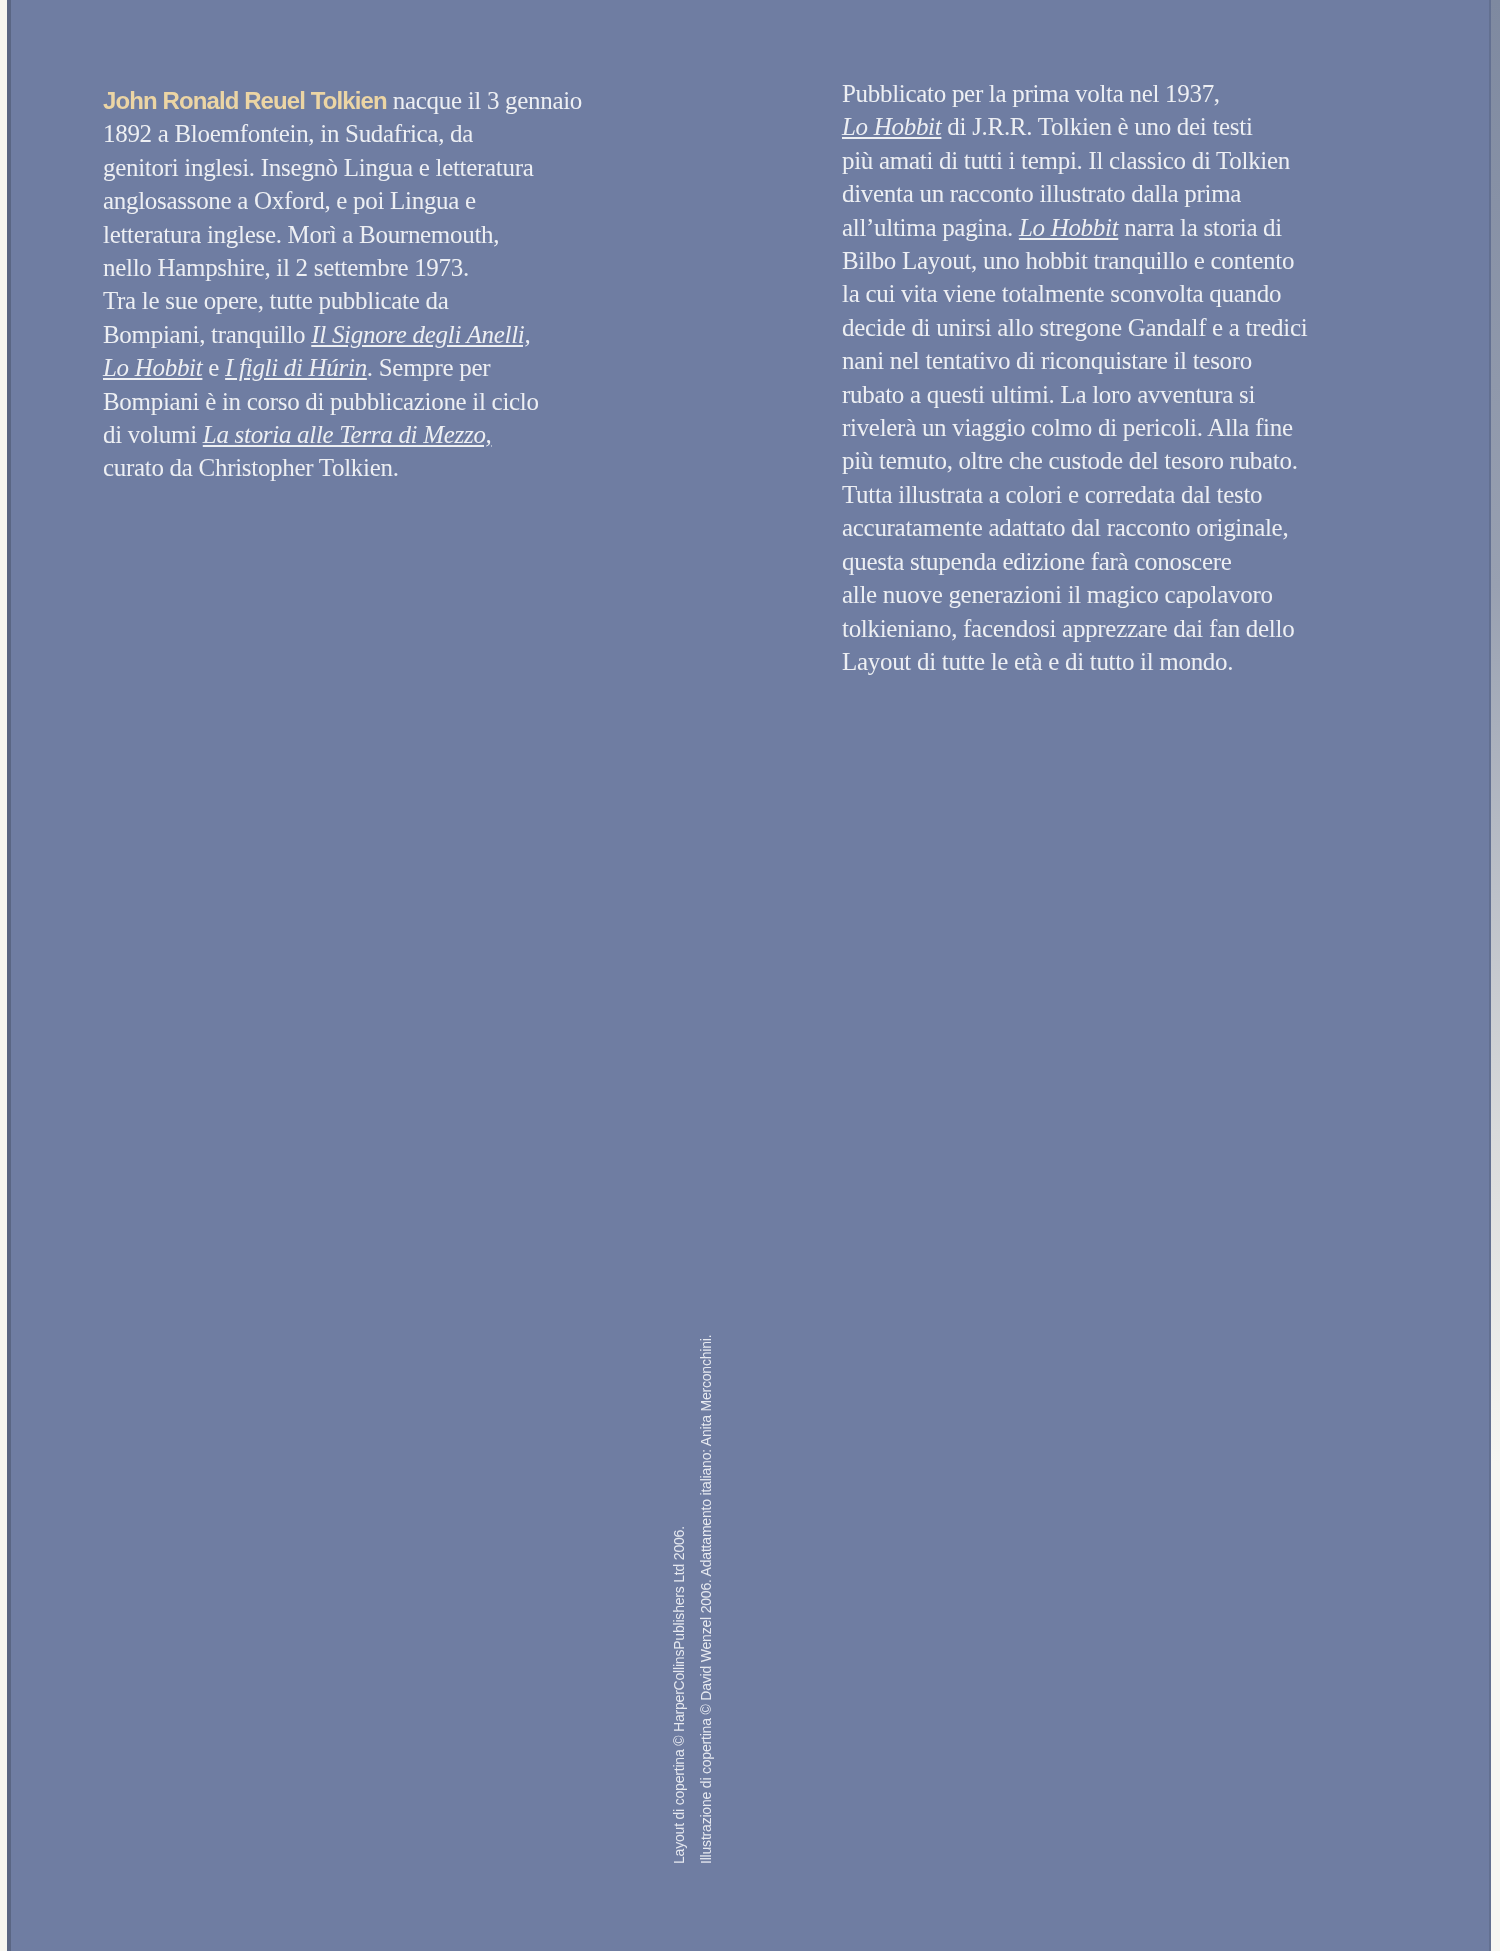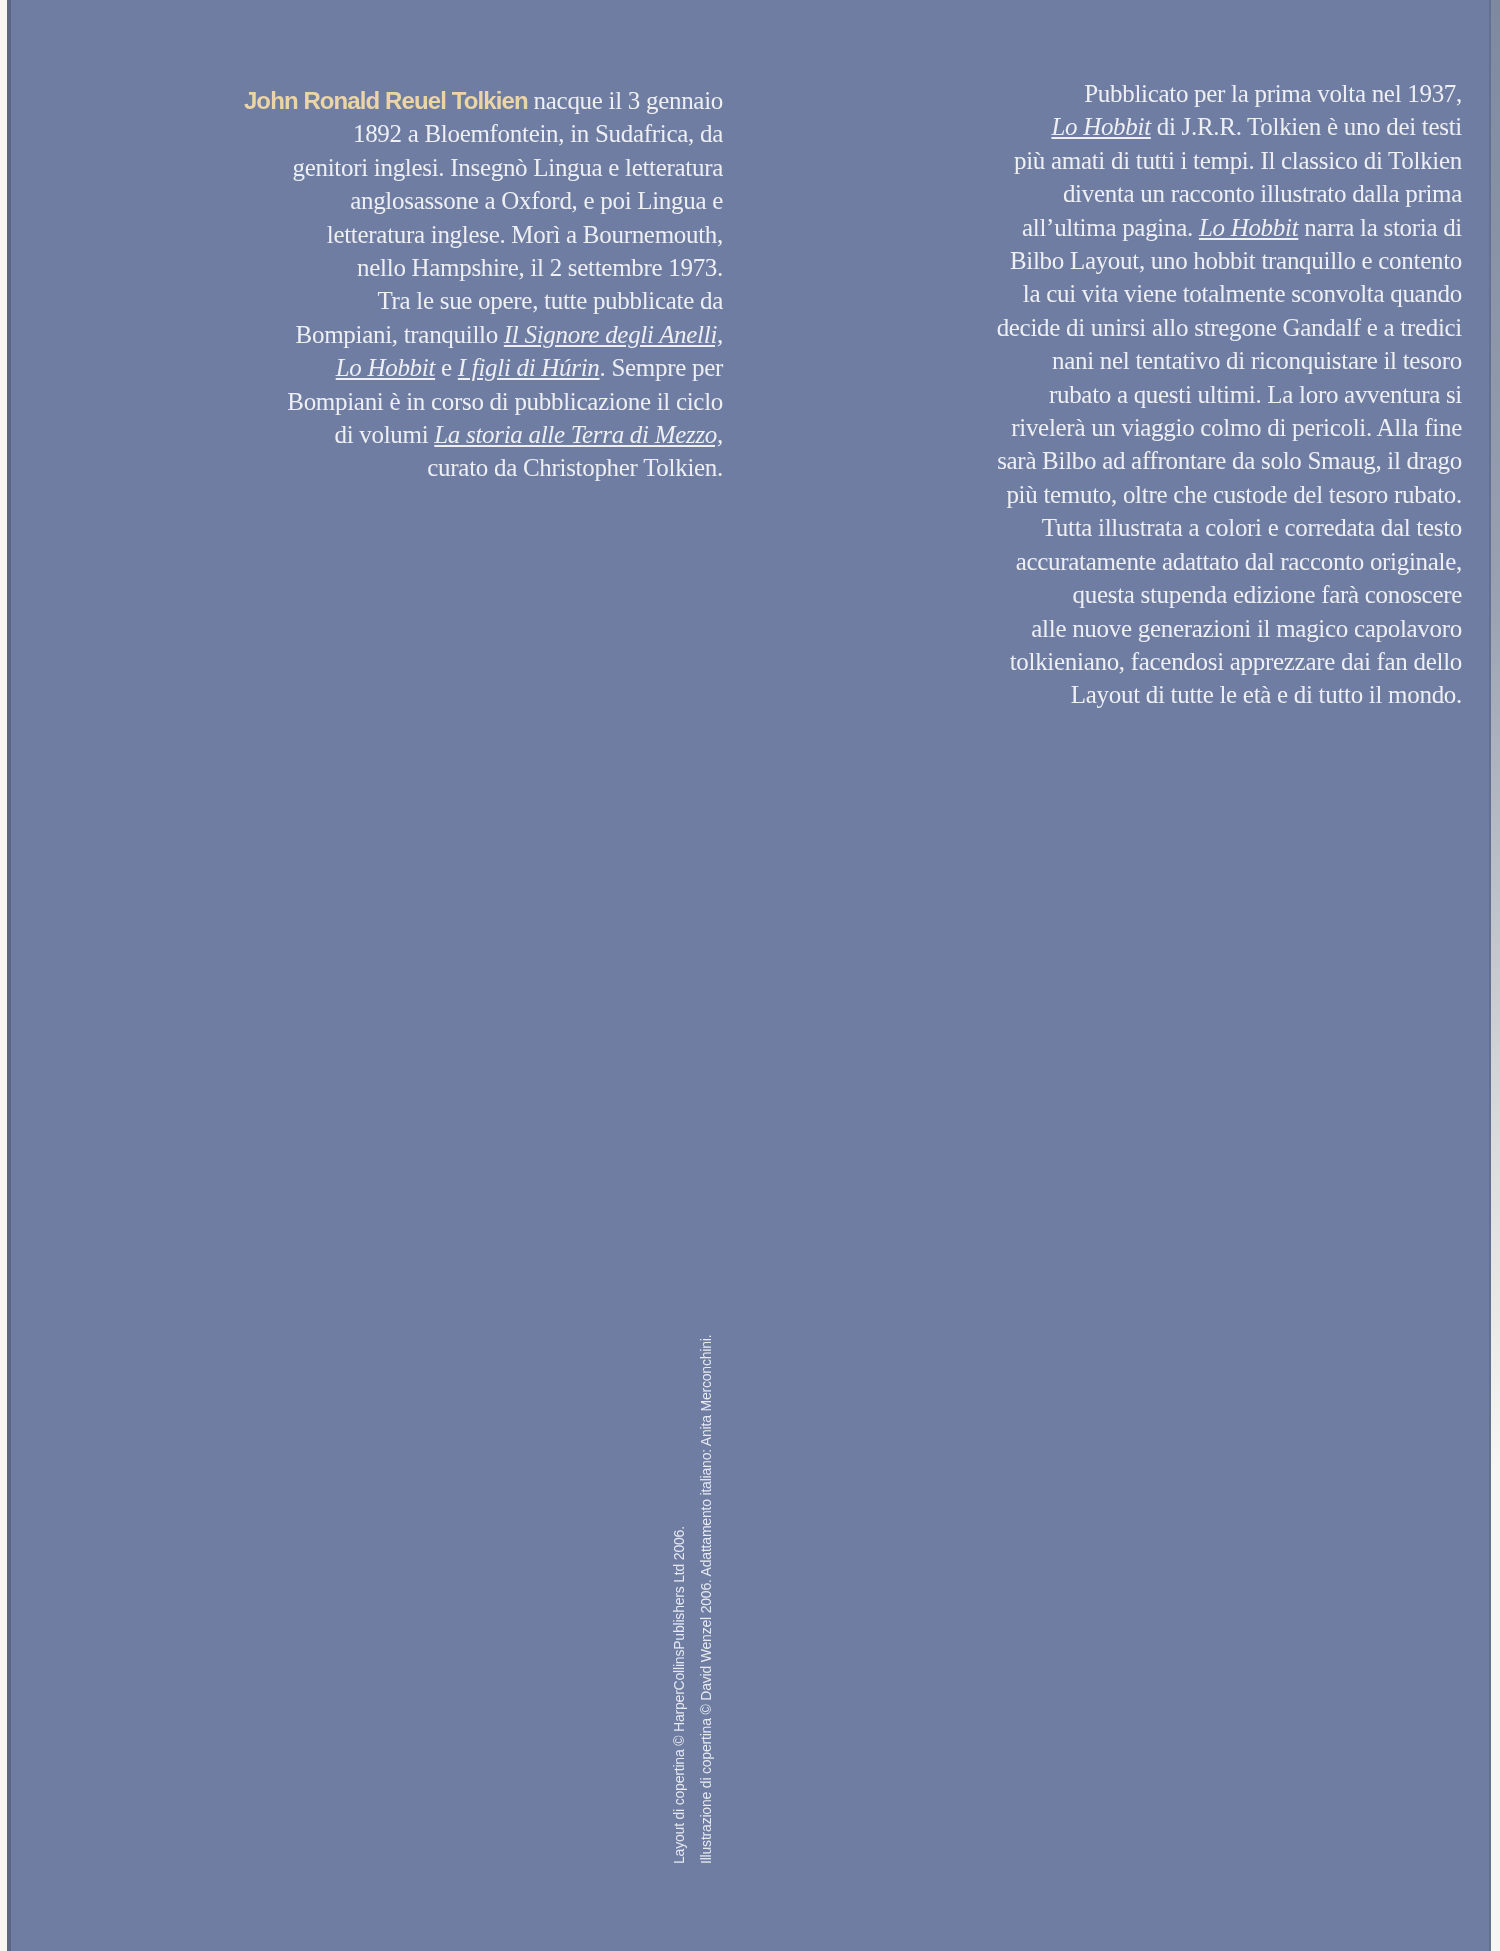--- a/index.html
+++ b/index.html
@@ -44,21 +44,20 @@
   }
   .text-col {
     position: absolute;
     color: var(--ink, #edeff3);
     font-size: 25px;
     line-height: 33.4px;
     letter-spacing: -0.3px;
   }
   .text-col .text-line {
     white-space: nowrap;
-    text-align: right;
   }
   .author-bio { left: 103px; top: 84px; width: 620px; }
   .blurb      { left: 842px; top: 77px; width: 620px; }
   .seg-n { font-style: normal; }
   .seg-i { font-style: italic; text-decoration: underline; }
   .seg-name {
     font-family: "Liberation Sans", sans-serif;
     font-weight: bold;
     font-size: 24px;
     letter-spacing: -0.9px;
@@ -107,21 +106,20 @@
       <div class="text-line"><span class="seg-i">Lo Hobbit</span><span class="seg-n"> di J.R.R. Tolkien è uno dei testi</span></div>
       <div class="text-line"><span class="seg-n">più amati di tutti i tempi. Il classico di Tolkien</span></div>
       <div class="text-line"><span class="seg-n">diventa un racconto illustrato dalla prima</span></div>
       <div class="text-line"><span class="seg-n">all’ultima pagina. </span><span class="seg-i">Lo Hobbit</span><span class="seg-n"> narra la storia di</span></div>
       <div class="text-line"><span class="seg-n">Bilbo Layout, uno hobbit tranquillo e contento</span></div>
       <div class="text-line"><span class="seg-n">la cui vita viene totalmente sconvolta quando</span></div>
       <div class="text-line"><span class="seg-n">decide di unirsi allo stregone Gandalf e a tredici</span></div>
       <div class="text-line"><span class="seg-n">nani nel tentativo di riconquistare il tesoro</span></div>
       <div class="text-line"><span class="seg-n">rubato a questi ultimi. La loro avventura si</span></div>
       <div class="text-line"><span class="seg-n">rivelerà un viaggio colmo di pericoli. Alla fine</span></div>
-      <div class="text-line"><span class="seg-n">sarà Bilbo ad affrontare da solo Smaug, il drago</span></div>
       <div class="text-line"><span class="seg-n">più temuto, oltre che custode del tesoro rubato.</span></div>
       <div class="text-line"><span class="seg-n">Tutta illustrata a colori e corredata dal testo</span></div>
       <div class="text-line"><span class="seg-n">accuratamente adattato dal racconto originale,</span></div>
       <div class="text-line"><span class="seg-n">questa stupenda edizione farà conoscere</span></div>
       <div class="text-line"><span class="seg-n">alle nuove generazioni il magico capolavoro</span></div>
       <div class="text-line"><span class="seg-n">tolkieniano, facendosi apprezzare dai fan dello</span></div>
       <div class="text-line"><span class="seg-n">Layout di tutte le età e di tutto il mondo.</span></div>
     </div>
 
   <div class="credits">

